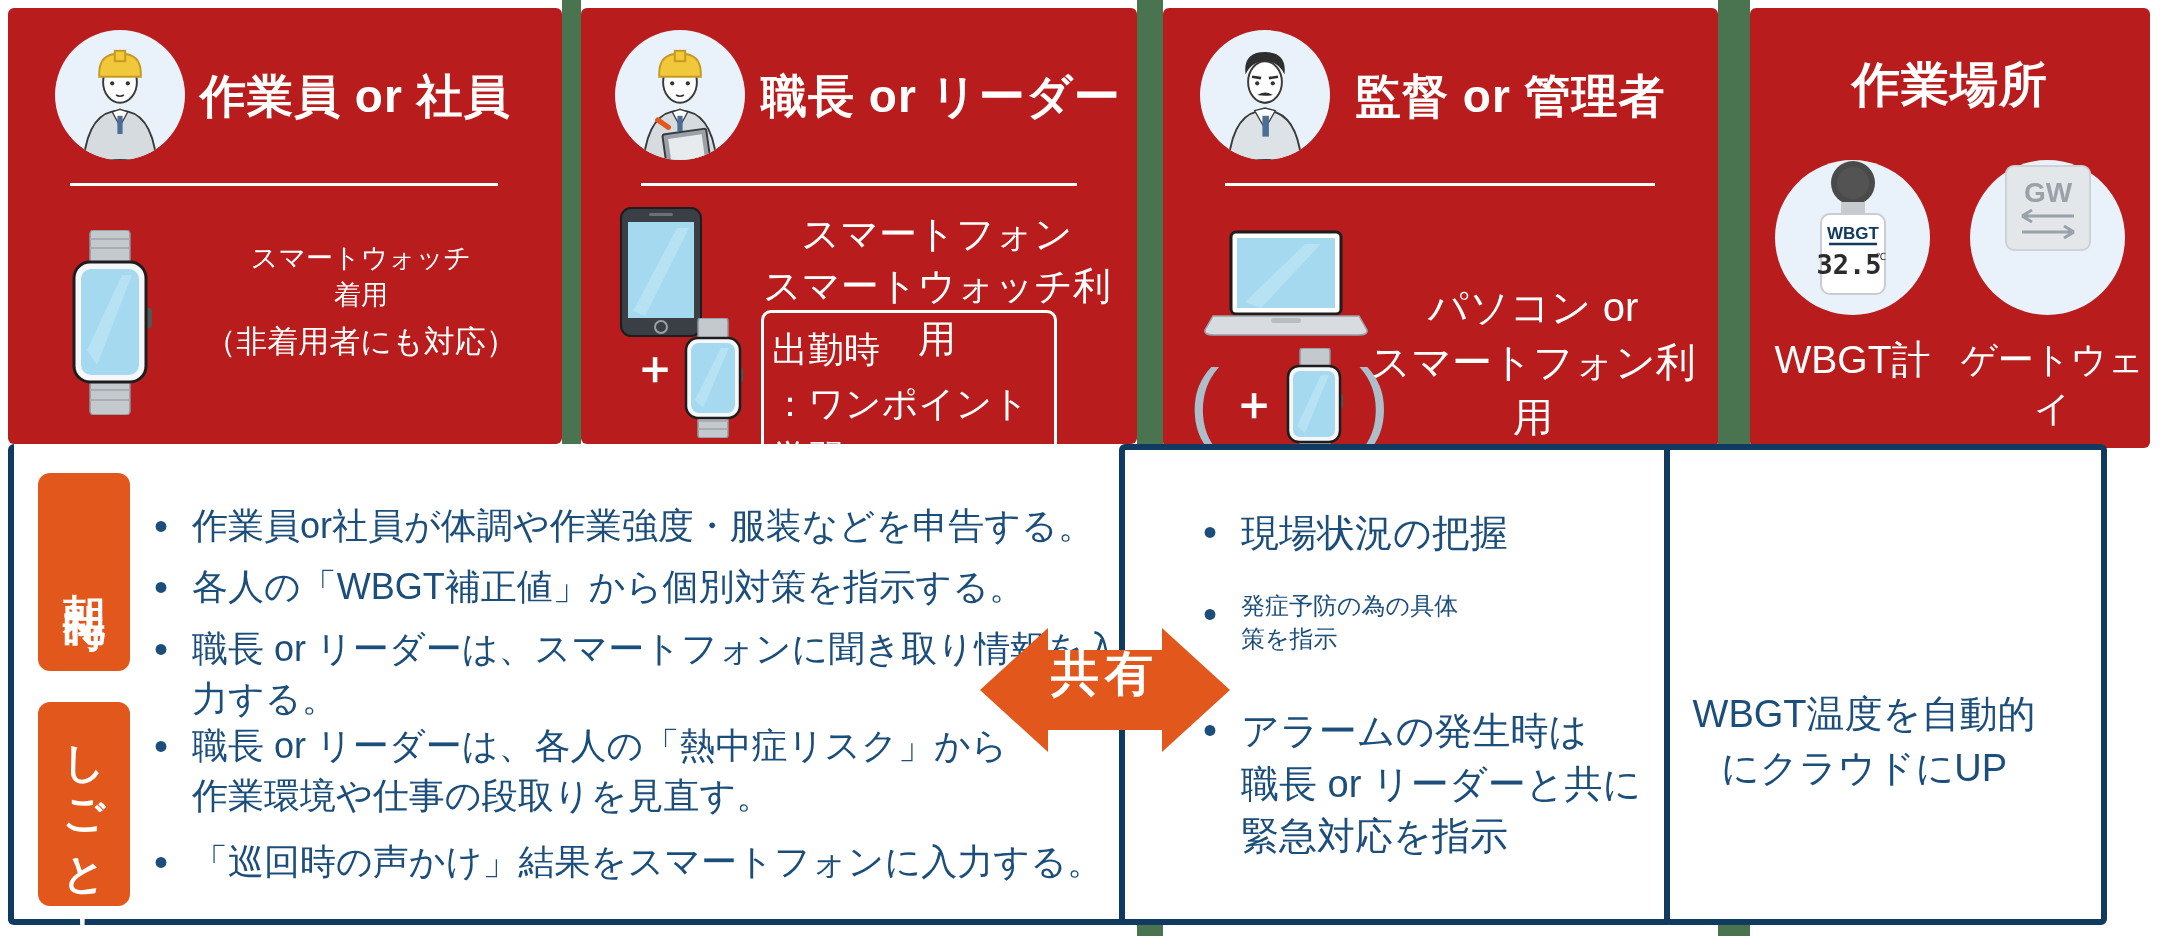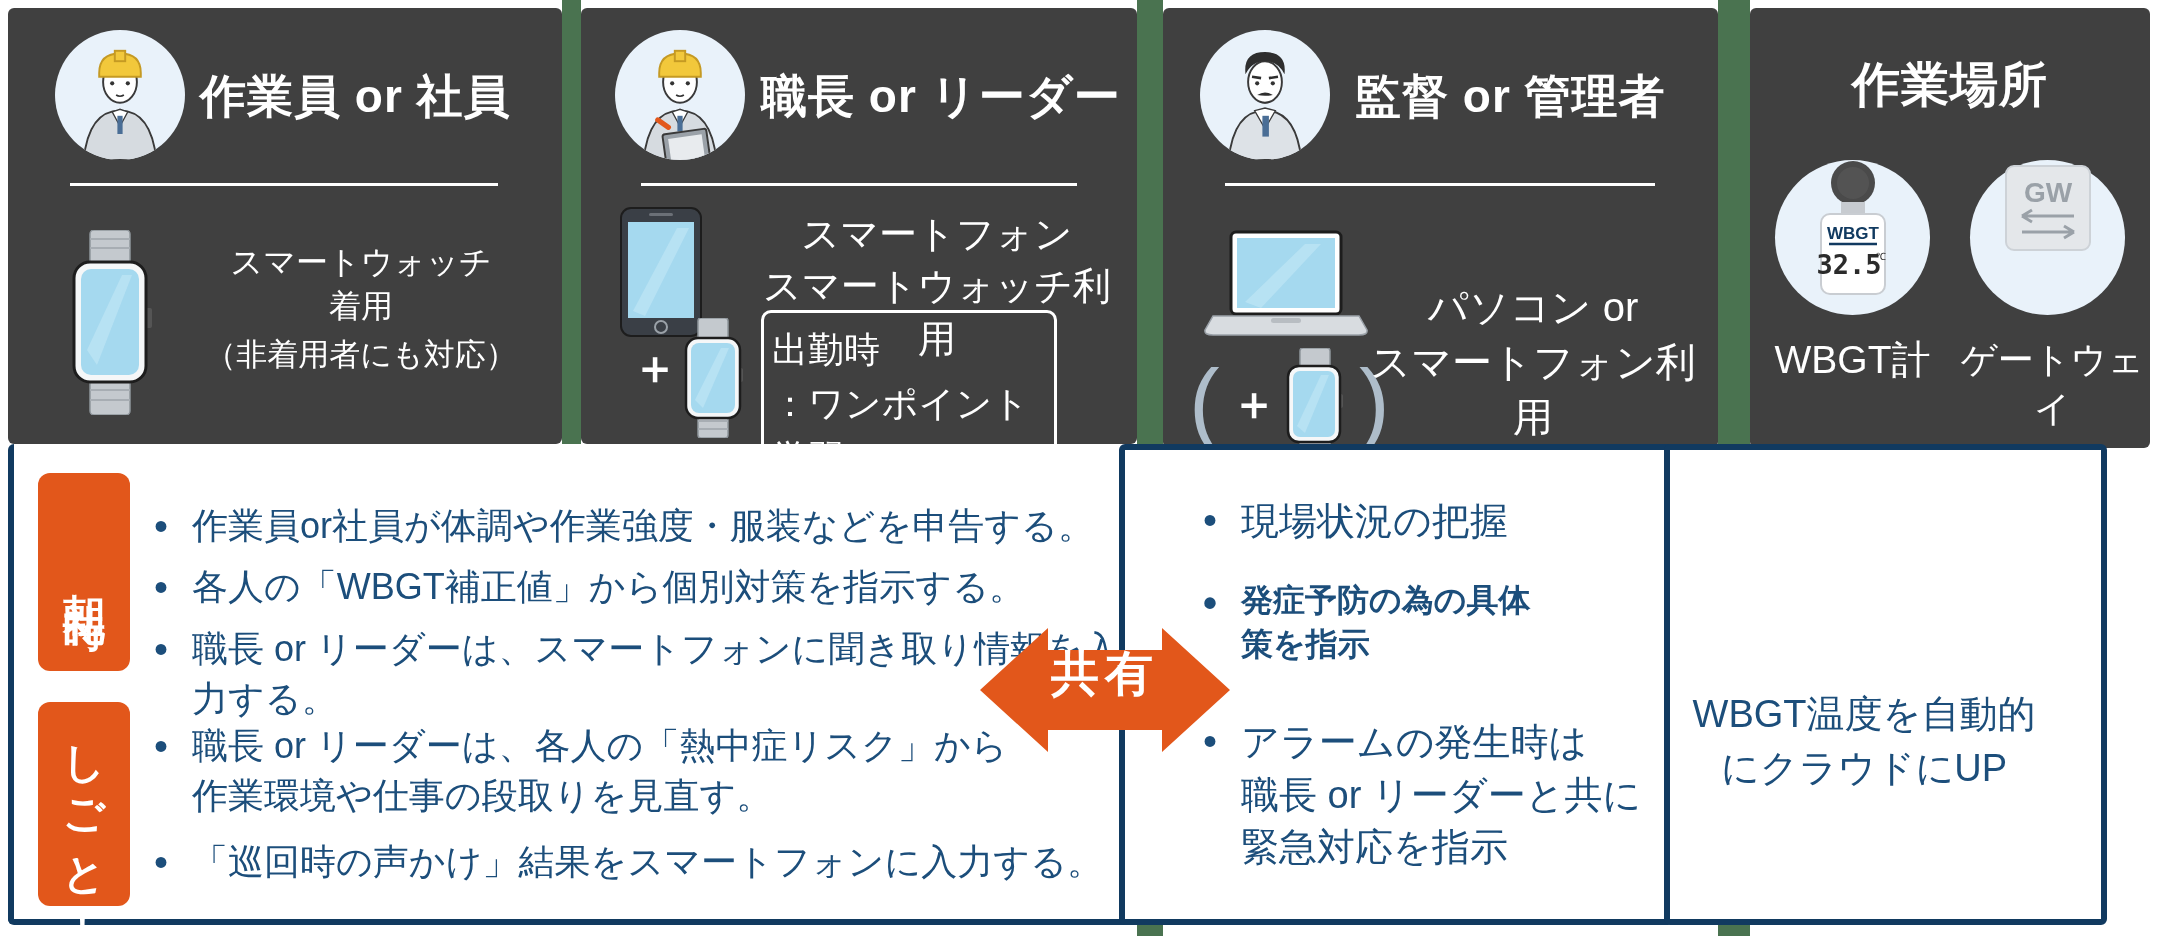--- a/index.html
+++ b/index.html
@@ -1,21 +1,21 @@
 <!DOCTYPE html>
 <html><head>
 <meta charset="utf-8">
 <style>
   html,body{margin:0;padding:0;background:#ffffff;}
   *{box-sizing:border-box;}
   body{font-family:"Liberation Sans","DejaVu Sans",sans-serif;}
   .canvas{position:relative;width:2160px;height:936px;background:#ffffff;overflow:hidden;}
   .abs{position:absolute;}
   .strip{position:absolute;top:0;background:#4A7350;}
-  .hdr{position:absolute;background:#404040;border-radius:6px;}
+  .hdr{position:absolute;background:#b91c1c;border-radius:6px;}
   .panel{position:absolute;background:#ffffff;border:6px solid #113A60;border-radius:6px;}
   .ml{white-space:pre-line;}
   .hdr-title{color:#ffffff;font-size:46px;font-weight:bold;letter-spacing:1px;}
   .sep{position:absolute;height:3px;background:#ffffff;}
   .avatar{position:absolute;width:130px;height:130px;border-radius:50%;background:#E9F2FA;overflow:hidden;}
   .cap{color:#ffffff;font-size:38px;line-height:1.38;text-align:center;font-weight:500;}
   .note{color:#ffffff;font-size:31px;margin-top:6px;text-align:center;}
   .infobox{position:absolute;border:3px solid #ffffff;border-radius:10px;color:#ffffff;font-size:36px;line-height:1.5;padding:10px 8px;}
   .plus{position:absolute;color:#ffffff;font-size:46px;font-weight:bold;line-height:1;}
   .paren{position:absolute;color:#AEBDCA;font-size:92px;font-weight:300;line-height:1;}
@@ -60,21 +60,21 @@
       <line x1="30" y1="18" x2="70" y2="18" stroke="#A7ADB3" stroke-width="2"></line>
       <rect x="30" y="148" width="40" height="37" rx="4" fill="#C4C9CE" stroke="#8F969C" stroke-width="1.5"></rect>
       <line x1="30" y1="160" x2="70" y2="160" stroke="#A7ADB3" stroke-width="2"></line>
       <line x1="30" y1="170" x2="70" y2="170" stroke="#A7ADB3" stroke-width="2"></line>
       <rect x="84" y="78" width="8" height="20" rx="2" fill="#555"></rect>
       <rect x="14" y="32" width="72" height="120" rx="16" fill="#F5F7F8" stroke="#1d1d1d" stroke-width="3"></rect>
       <rect x="21" y="39" width="58" height="106" rx="10" fill="#A5D9EF"></rect>
       <path d="M27,120 L62,45 L72,45 L37,135 Z" fill="#BCE4F4" opacity="0.8"></path>
     </svg>
     <div class="abs" style="left:158px;top:232px;width:390px;">
-      <div class="cap ml" style="font-size:32px;font-family:Liberation Serif, serif;">スマートウォッチ
+      <div class="cap ml" style="font-size:27px;font-family:Liberation Serif, serif;">スマートウォッチ
 着用</div>
       <div class="note">（非着用者にも対応）</div>
     </div>
   </div>
 
   <div class="hdr" style="left:581px;top:8px;width:556px;height:436px;">
     <div class="avatar" style="left:34px;top:22px;">
       <svg width="130" height="130" viewBox="0 0 100 100">
         <path d="M22,100 Q26,62 50,62 Q74,62 78,100 Z" fill="#D6DBE0" stroke="#3a3a3a" stroke-width="1.5"></path>
         <path d="M44,63 L50,74 L56,63 L50,61 Z" fill="#ffffff" stroke="#3a3a3a" stroke-width="1"></path>
@@ -198,21 +198,21 @@
     <div class="blist" style="left:134px;top:254px;width:985px;height:212px;gap:16px;">
       <div class="bi ml">職長 or リーダーは、各人の「熱中症リスク」から
 作業環境や仕事の段取りを見直す。</div>
       <div class="bi ml">「巡回時の声かけ」結果をスマートフォンに入力する。</div>
     </div>
   </div>
 
   <div class="panel" style="left:1119px;top:444px;width:555px;height:481px;">
     <div class="blist" style="left:72px;top:0;width:450px;height:469px;gap:30px;">
       <div class="bi ml" style="font-size:38px;">現場状況の把握</div>
-      <div class="bi ml" style="font-size:32px;font-weight:bold;">発症予防の為の具体
+      <div class="bi ml" style="font-size:24px;">発症予防の為の具体
 策を指示</div>
       <div class="bi ml" style="font-size:38px;margin-top:20px;">アラームの発生時は
 職長 or リーダーと共に
 緊急対応を指示</div>
     </div>
   </div>
 
   <div class="panel" style="left:1664px;top:444px;width:443px;height:481px;">
     <div class="abs ml" style="left:0;top:238px;width:388px;text-align:center;color:#1C4E7B;font-size:38px;line-height:1.42;">WBGT温度を自動的
 にクラウドにUP</div>

